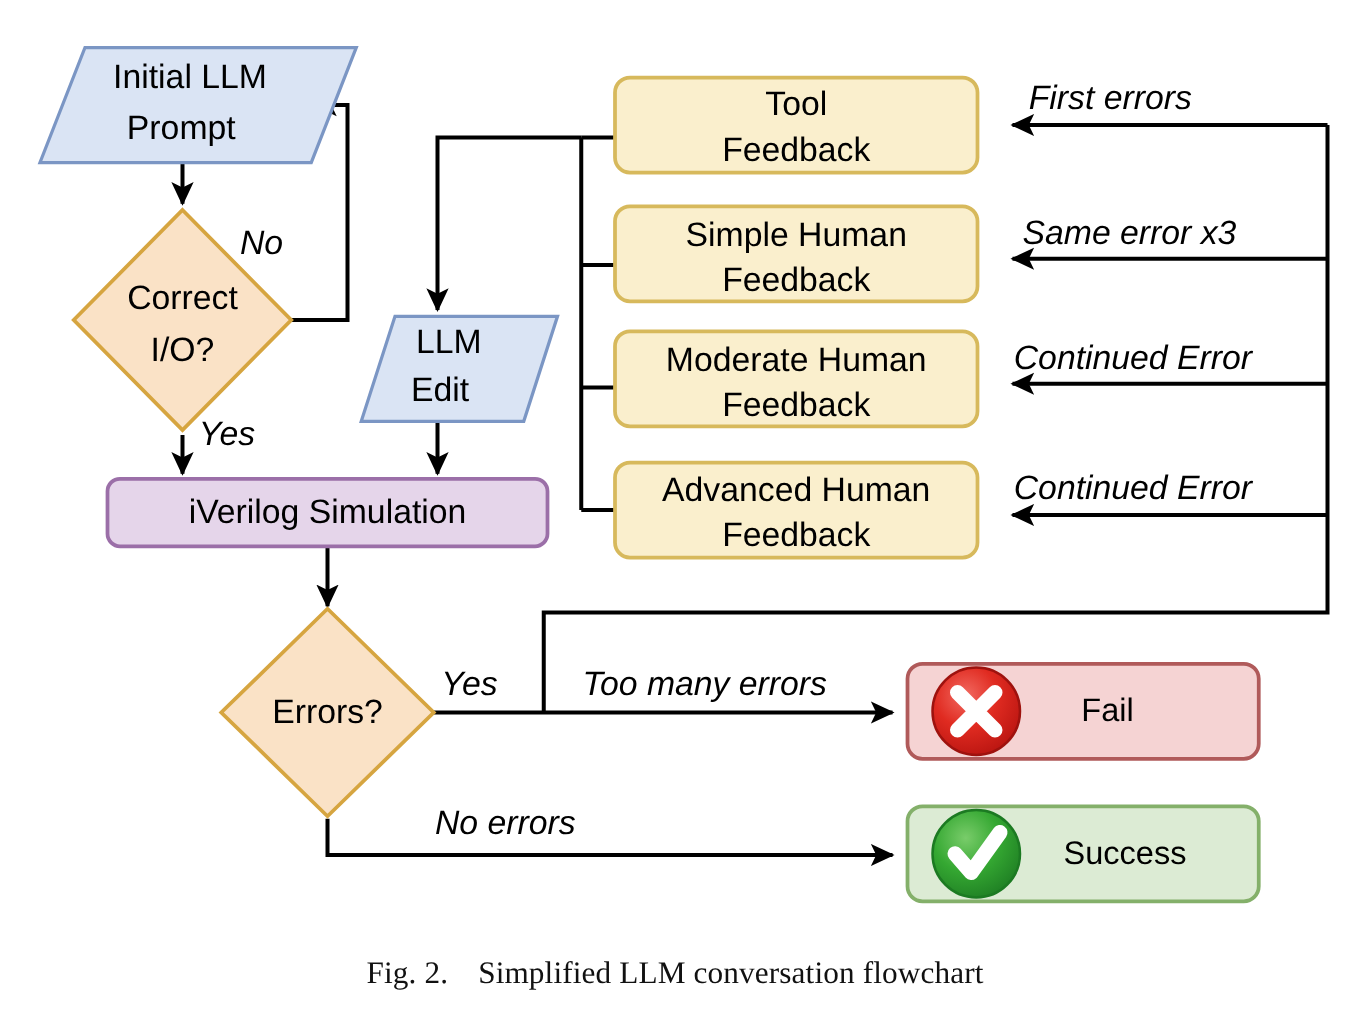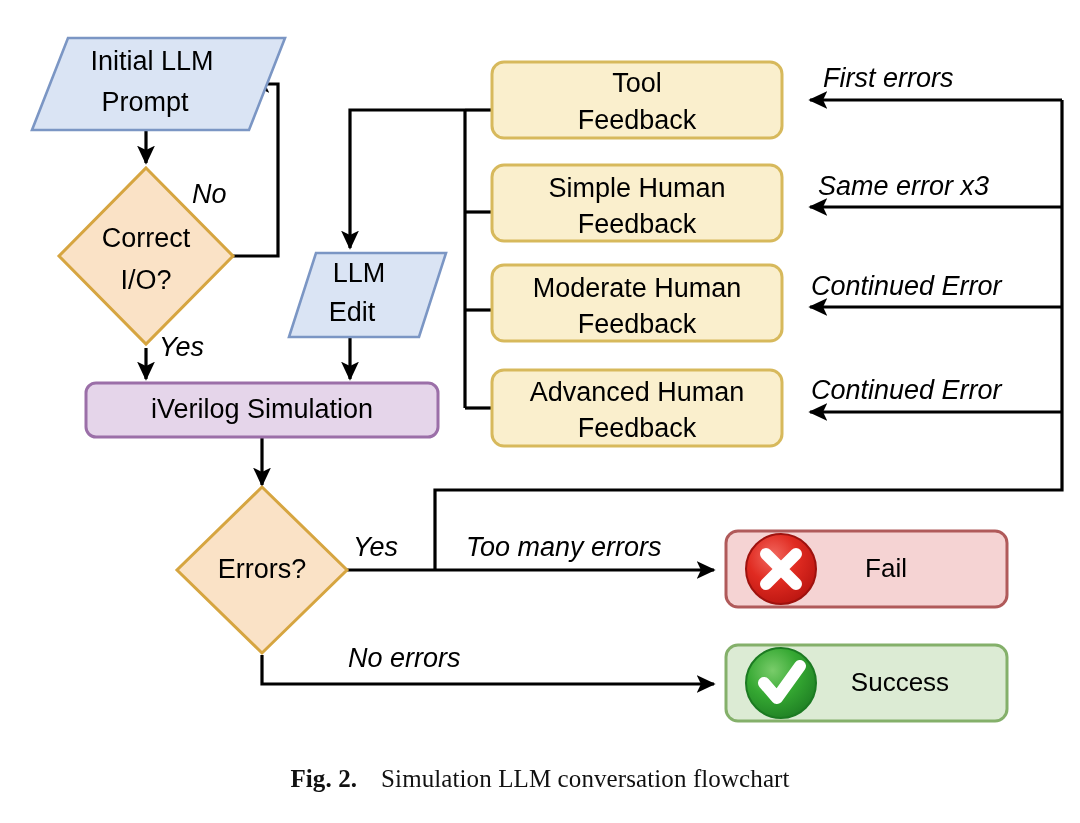--- a/index.html
+++ b/index.html
@@ -56,21 +56,21 @@
     position: absolute;
     left: 0;
     top: 765px;
     width: 1080px;
     text-align: center;
     font-family: "Liberation Serif", serif;
     font-size: 25px;
     color: #111111;
     letter-spacing: 0.1px;
   }
-  .caption .cap-num { margin-right: 24px; font-weight: bold; }
+  .caption .cap-num { margin-right: 24px; }
 </style>
 </head>
 <body>
 
 <div id="figure-root">
 
   <svg id="flowchart" viewBox="0 0 1080 760">
 
     <defs>
       <marker id="arrow" viewBox="0 0 12 12" refX="10.5" refY="6" markerWidth="6.2" markerHeight="6.2" orient="auto-start-reverse" markerUnits="strokeWidth">
@@ -204,16 +204,16 @@
 
     <text class="edge-label" x="818" y="188">Same error x3</text>
 
     <text class="edge-label" x="811" y="288">Continued Error</text>
 
     <text class="edge-label" x="811" y="392">Continued Error</text>
 
   </svg>
 
   <div class="caption">
-    <span class="cap-num">Fig. 2.</span><span>Simulation LLM conversation flowchart</span>
+    <span class="cap-num">Fig. 2.</span><span>Simplified LLM conversation flowchart</span>
   </div>
 
 </div>
 
 </body></html>

